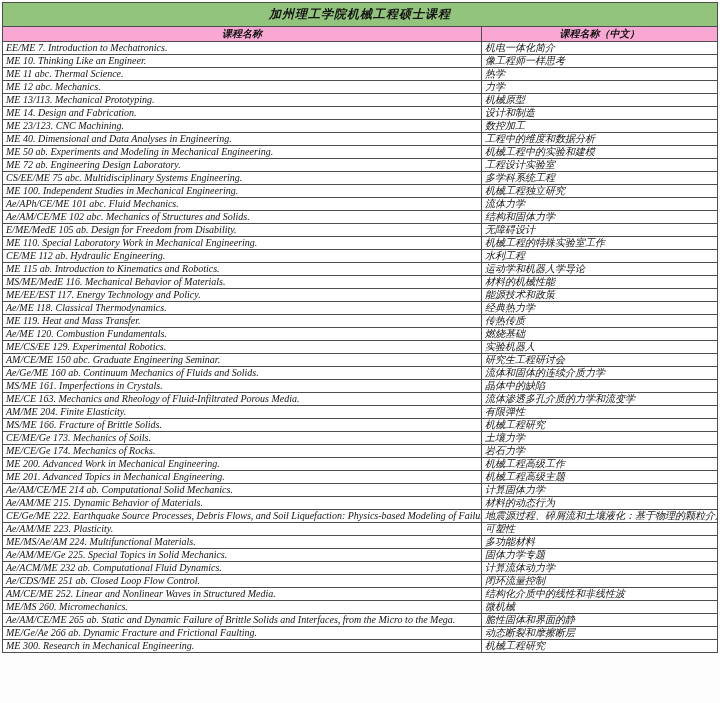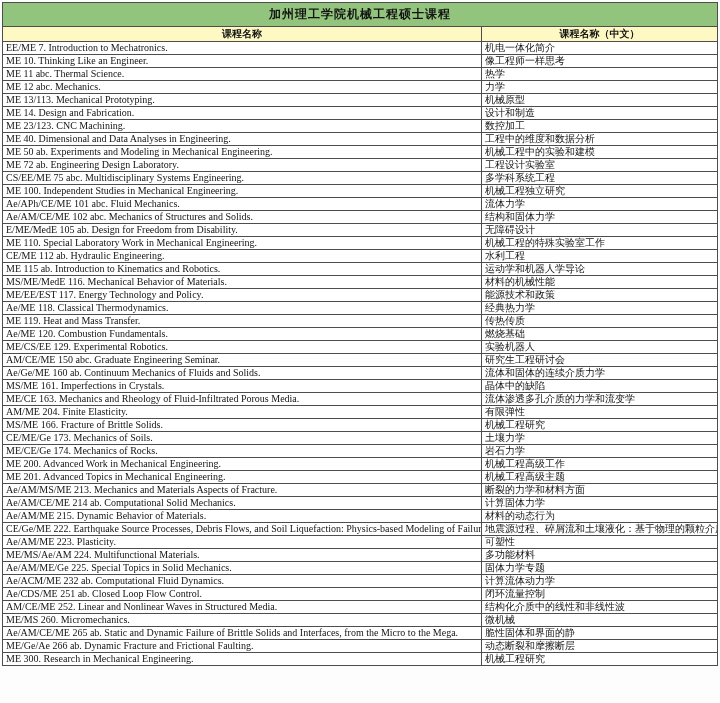--- a/index.html
+++ b/index.html
@@ -7,20 +7,21 @@
     padding: 0;
     background: #ffffff;
     font-family: "Liberation Serif", "DejaVu Serif", serif;
   }
   .page {
     width: 720px;
     height: 703px;
     box-sizing: border-box;
     padding: 2px;
     background: #fdfdfd;
+    font-style: italic;
   }
   table.course-table {
     width: 716px;
     border-collapse: collapse;
     table-layout: fixed;
   }
   table.course-table th, table.course-table td {
     border: 1px solid #4d4d4d;
     box-sizing: border-box;
     overflow: hidden;
@@ -30,21 +31,21 @@
   tr.title-row th {
     background: #93c47d;
     height: 21px;
     font-size: 12px;
     font-weight: bold;
     text-align: center;
     line-height: 21px;
     letter-spacing: 1px;
   }
   tr.header-row th {
-    background: #fef9c3;
+    background: #f9a8d4;
     height: 13px;
     font-size: 10px;
     font-weight: bold;
     text-align: center;
     line-height: 12px;
   }
   td.col-en, td.col-zh {
     height: 13px;
     font-size: 10px;
     line-height: 12px;
@@ -203,24 +204,20 @@
         </tr>
         <tr>
           <td class="col-en">ME 200. Advanced Work in Mechanical Engineering.</td>
           <td class="col-zh">机械工程高级工作</td>
         </tr>
         <tr>
           <td class="col-en">ME 201. Advanced Topics in Mechanical Engineering.</td>
           <td class="col-zh">机械工程高级主题</td>
         </tr>
         <tr>
-          <td class="col-en">Ae/AM/MS/ME 213. Mechanics and Materials Aspects of Fracture.</td>
-          <td class="col-zh">断裂的力学和材料方面</td>
-        </tr>
-        <tr>
           <td class="col-en">Ae/AM/CE/ME 214 ab. Computational Solid Mechanics.</td>
           <td class="col-zh">计算固体力学</td>
         </tr>
         <tr>
           <td class="col-en">Ae/AM/ME 215. Dynamic Behavior of Materials.</td>
           <td class="col-zh">材料的动态行为</td>
         </tr>
         <tr>
           <td class="col-en">CE/Ge/ME 222. Earthquake Source Processes, Debris Flows, and Soil Liquefaction: Physics-based Modeling of Failure in Granular Media.</td>
           <td class="col-zh">地震源过程、碎屑流和土壤液化：基于物理的颗粒介质失效建模</td>

